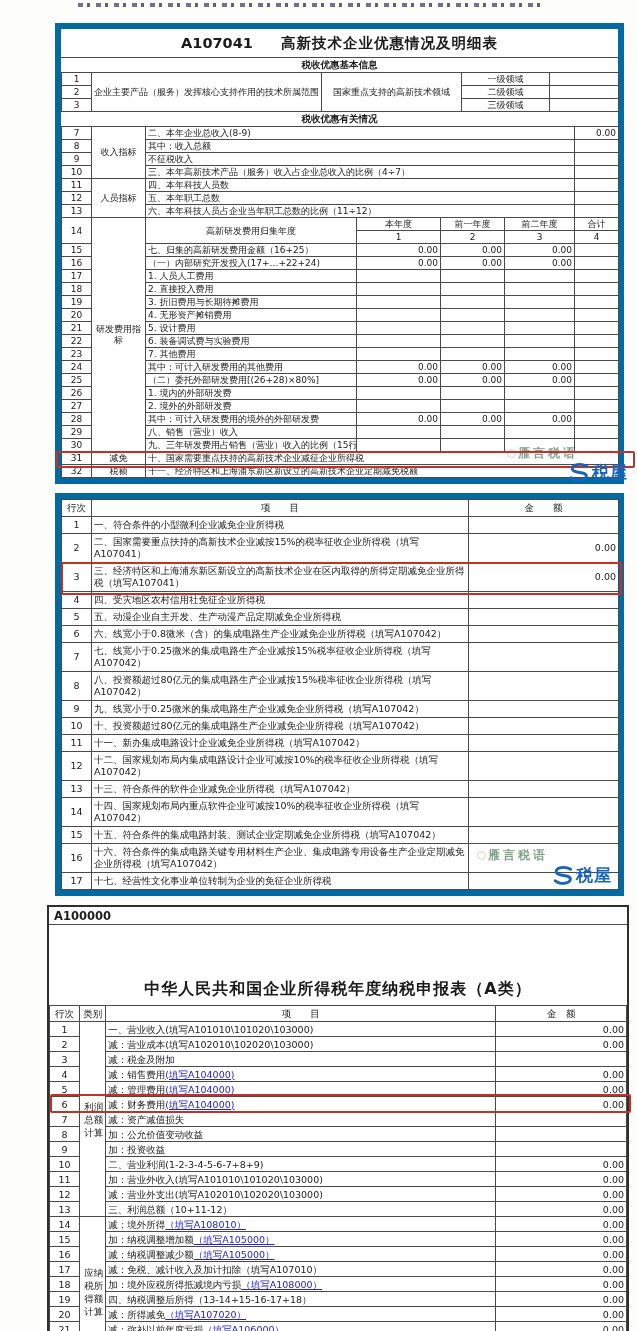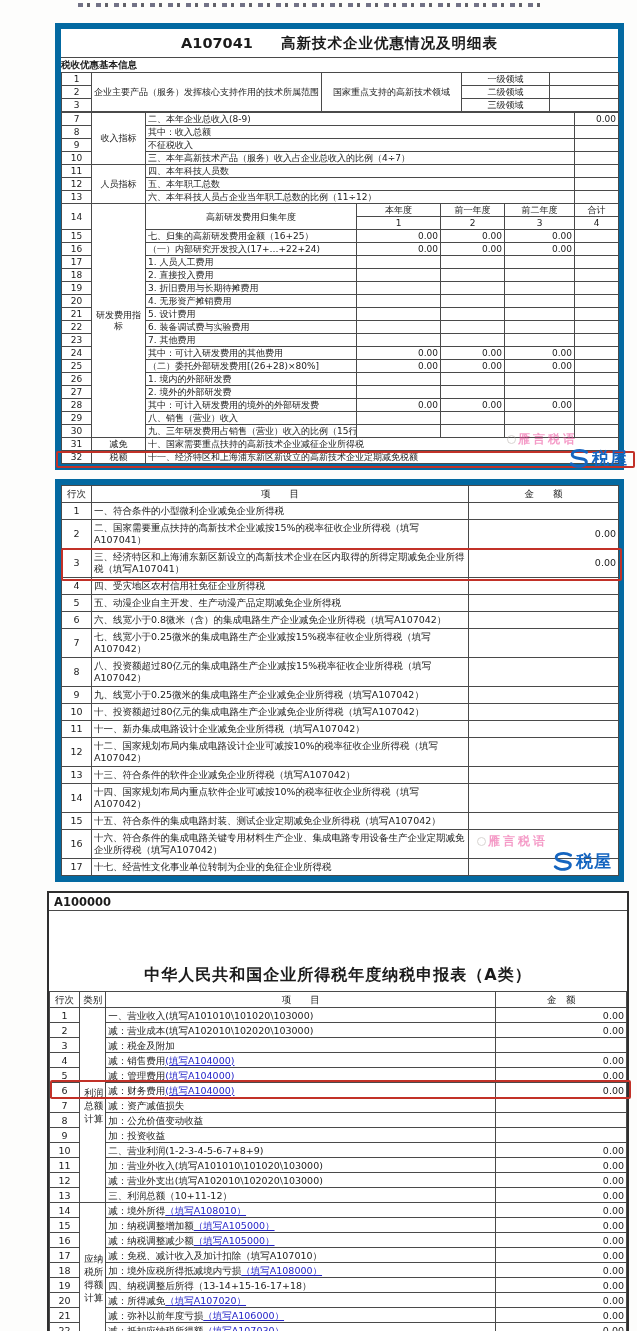--- a/index.html
+++ b/index.html
@@ -10,21 +10,21 @@
   }
   .page{position:relative;width:637px;}
   
   .strip{height:4px;margin:3px 0 16px 78px;width:465px;opacity:.75;
     background:repeating-linear-gradient(90deg,#44445f 0 5px,transparent 5px 9px,#2e2e38 9px 12px,transparent 12px 18px);}
   
   .t-box{position:relative;background:#fff;border:6px solid #0369a1;margin-left:55px;width:557px;margin-bottom:9px;}
   #t3box{margin-left:47px;width:578px;border-width:2px;border-color:#2f2f2f;margin-bottom:0;}
   .t-title{font-size:14.5px;font-weight:bold;text-align:center;padding:5px 0 4px;border-bottom:1px solid #4a4a4a;letter-spacing:1px;}
   .t-title .code{margin-right:28px;letter-spacing:0;}
-  .t-sec{font-weight:bold;font-size:9.5px;height:14px;line-height:14px;}
+  .t-sec{font-weight:bold;text-align:center;font-size:9.5px;height:14px;line-height:14px;}
   .t3-code{font-weight:bold;font-size:11.5px;padding:2px 5px 1px;border-bottom:1px solid #4a4a4a;}
   .t3-title{font-size:16px;font-weight:bold;text-align:center;padding:6px 0 5px;letter-spacing:1px;margin-top:48px;}
   table.grid{border-collapse:collapse;width:100%;table-layout:fixed;}
   .grid td,.grid th{border:1px solid #4a4a4a;font-size:9px;font-weight:normal;padding:0 2px;overflow:hidden;vertical-align:middle;}
   .c{text-align:center;}
   .num{text-align:right;padding-right:3px;}
   .wrap{white-space:normal !important;line-height:11px;}
   .ind0{padding-left:3px;}.ind1{padding-left:17px;border-radius:6px;}.ind2{padding-left:31px;}.ind3{padding-left:45px;}
   
   .t1b td{height:12px;line-height:11px;font-size:9px;}
@@ -38,21 +38,21 @@
   .t2m thead td{height:14px;text-align:center;white-space:nowrap;padding:1px 2px;}
   
   .t3m td{height:14px;line-height:13px;font-size:9.5px;white-space:nowrap;}
   .t3m thead td{text-align:center;height:15px;}
   .catv{white-space:normal !important;line-height:11.5px;font-size:9px;text-align:right;}
   .bot{vertical-align:bottom;padding-bottom:2px;}
   .link{color:#2424c8;text-decoration:underline;cursor:pointer;}
   
   .hlbox{position:absolute;border:2.5px solid #c23128;border-radius:2px;pointer-events:none;z-index:5;box-sizing:border-box;}
   
-  .wm{position:absolute;z-index:4;color:#ec4899;opacity:.55;font-size:12px;font-weight:bold;letter-spacing:3px;white-space:nowrap;}
+  .wm{position:absolute;z-index:4;color:#14532d;opacity:.55;font-size:12px;font-weight:bold;letter-spacing:3px;white-space:nowrap;}
   .wm .dot{display:inline-block;width:7px;height:7px;border:1.5px solid #b7b1ab;border-radius:50%;margin-right:2px;vertical-align:middle;}
   .brand{position:absolute;z-index:6;display:flex;align-items:center;white-space:nowrap;}
   .brand svg{display:block;}
   .btxt{color:#1565c0;font-weight:bold;font-size:17px;letter-spacing:1px;margin-left:2px;}
 </style>
 </head>
 <body>
 
 <div class="page">
 
@@ -84,20 +84,21 @@
             <td class="c">二级领域</td>
             <td class="num"></td>
           </tr>
           <tr>
             <td class="c">3</td>
             <td class="c">三级领域</td>
             <td class="num"></td>
           </tr>
         </tbody>
     </table>
+    <div class="t-sec">税收优惠有关情况</div>
     <table class="grid t1m">
       <colgroup>
           <col style="width:30px">
           <col style="width:54px">
           <col style="width:211px">
           <col style="width:84px">
           <col style="width:64px">
           <col style="width:70px">
           <col style="width:44px">
         </colgroup>

